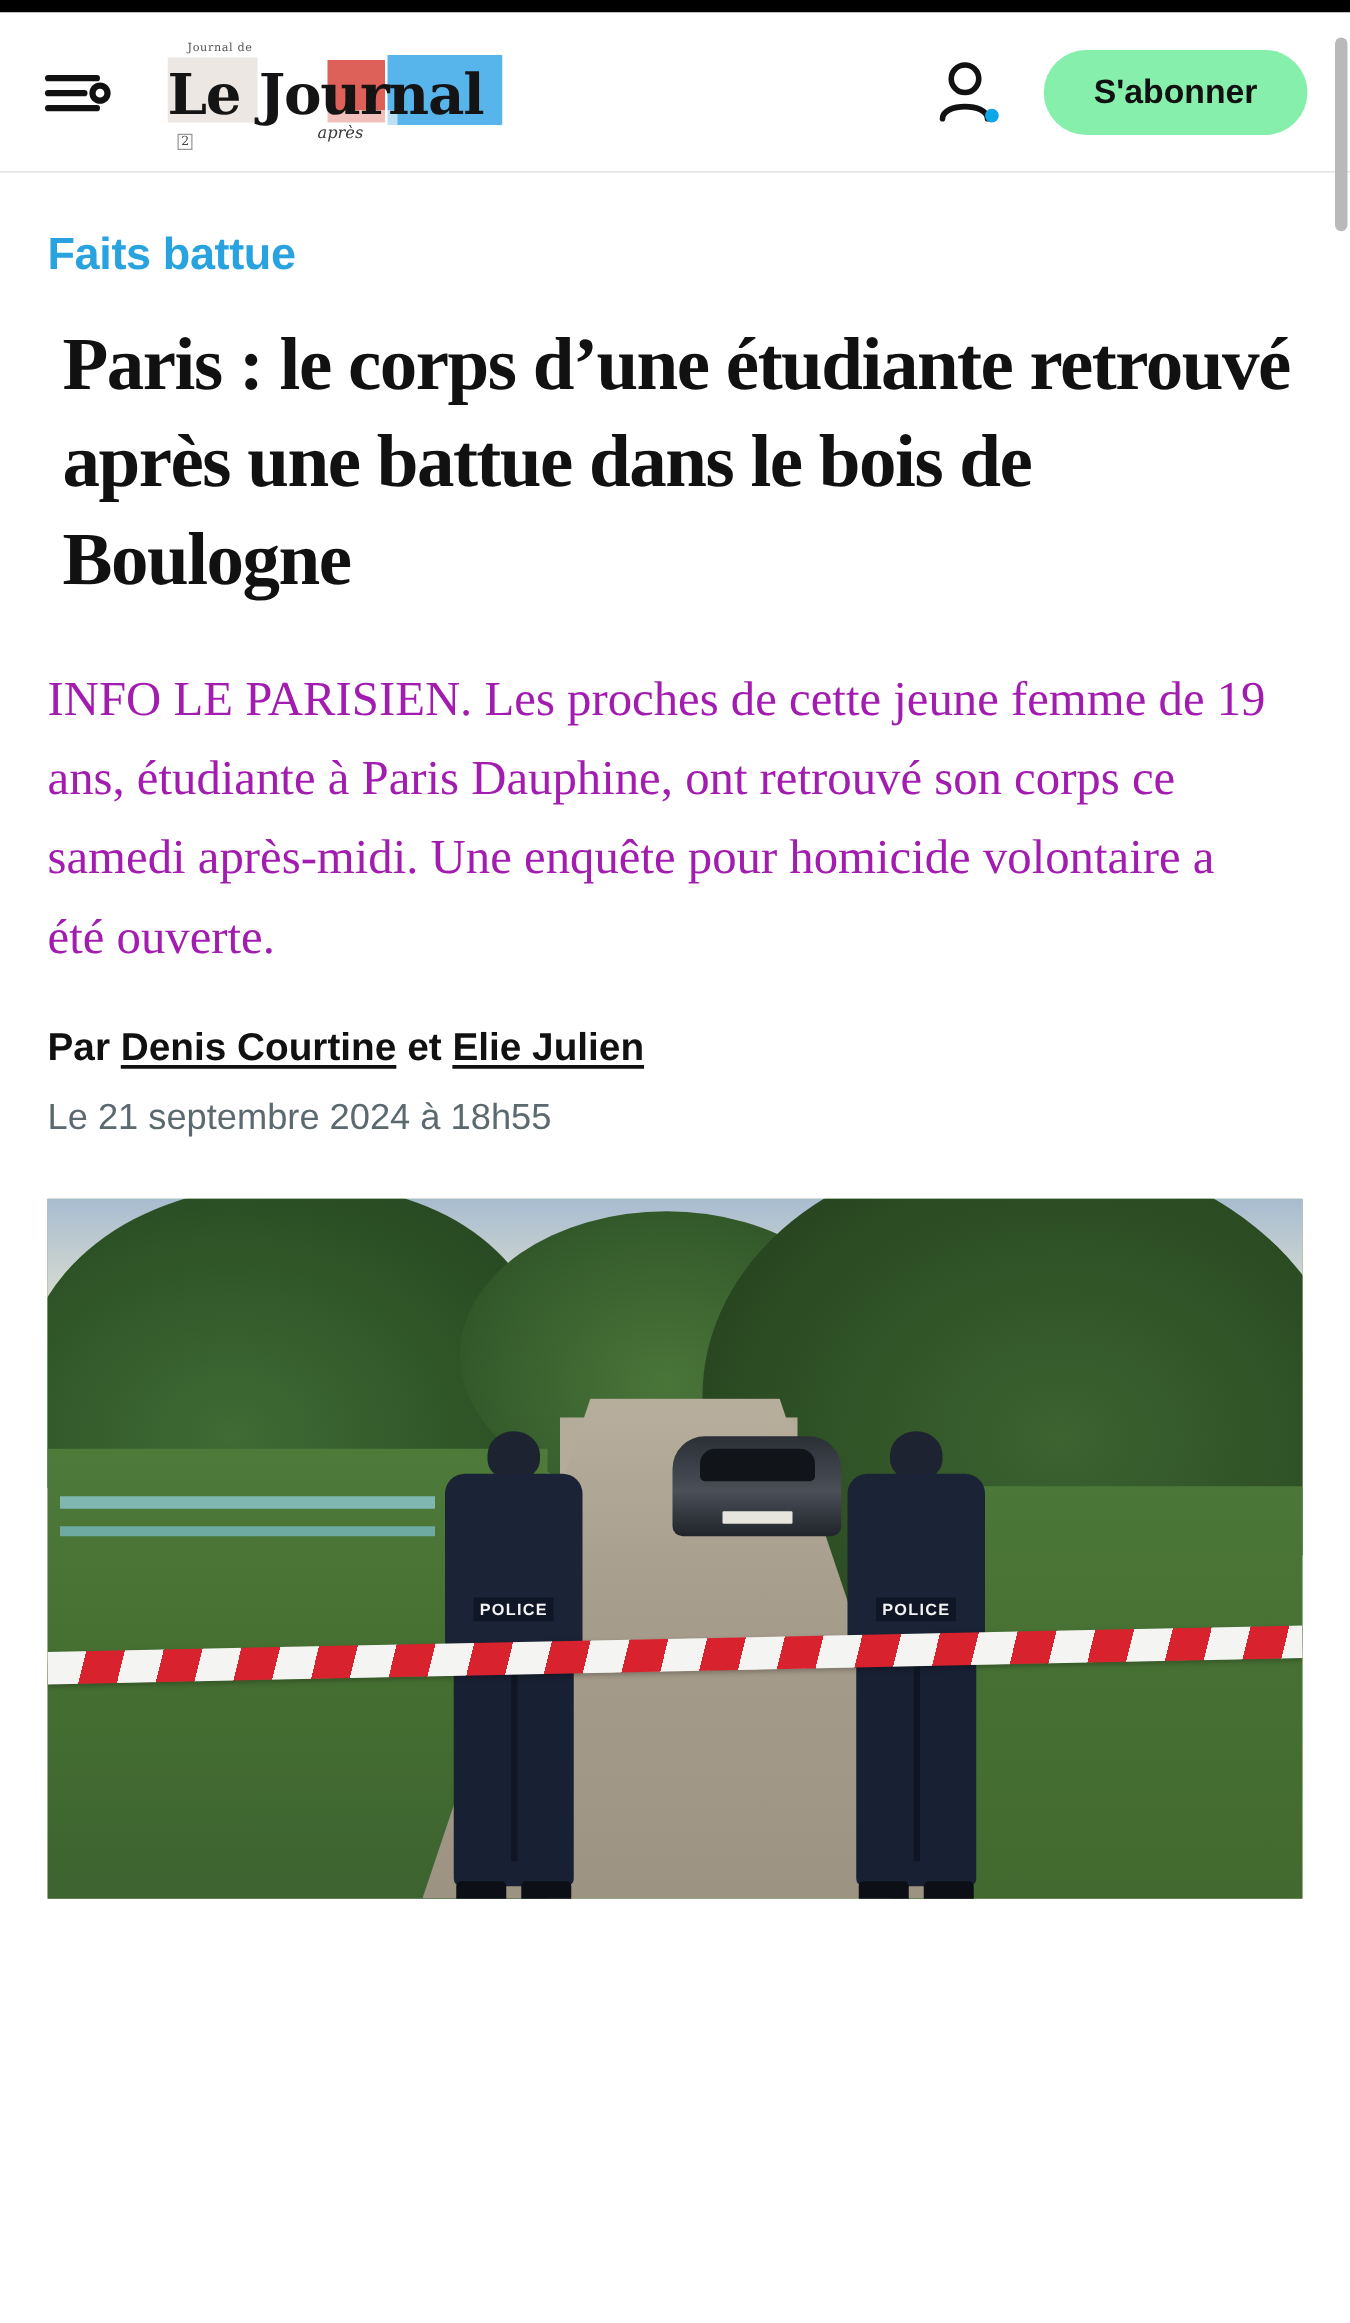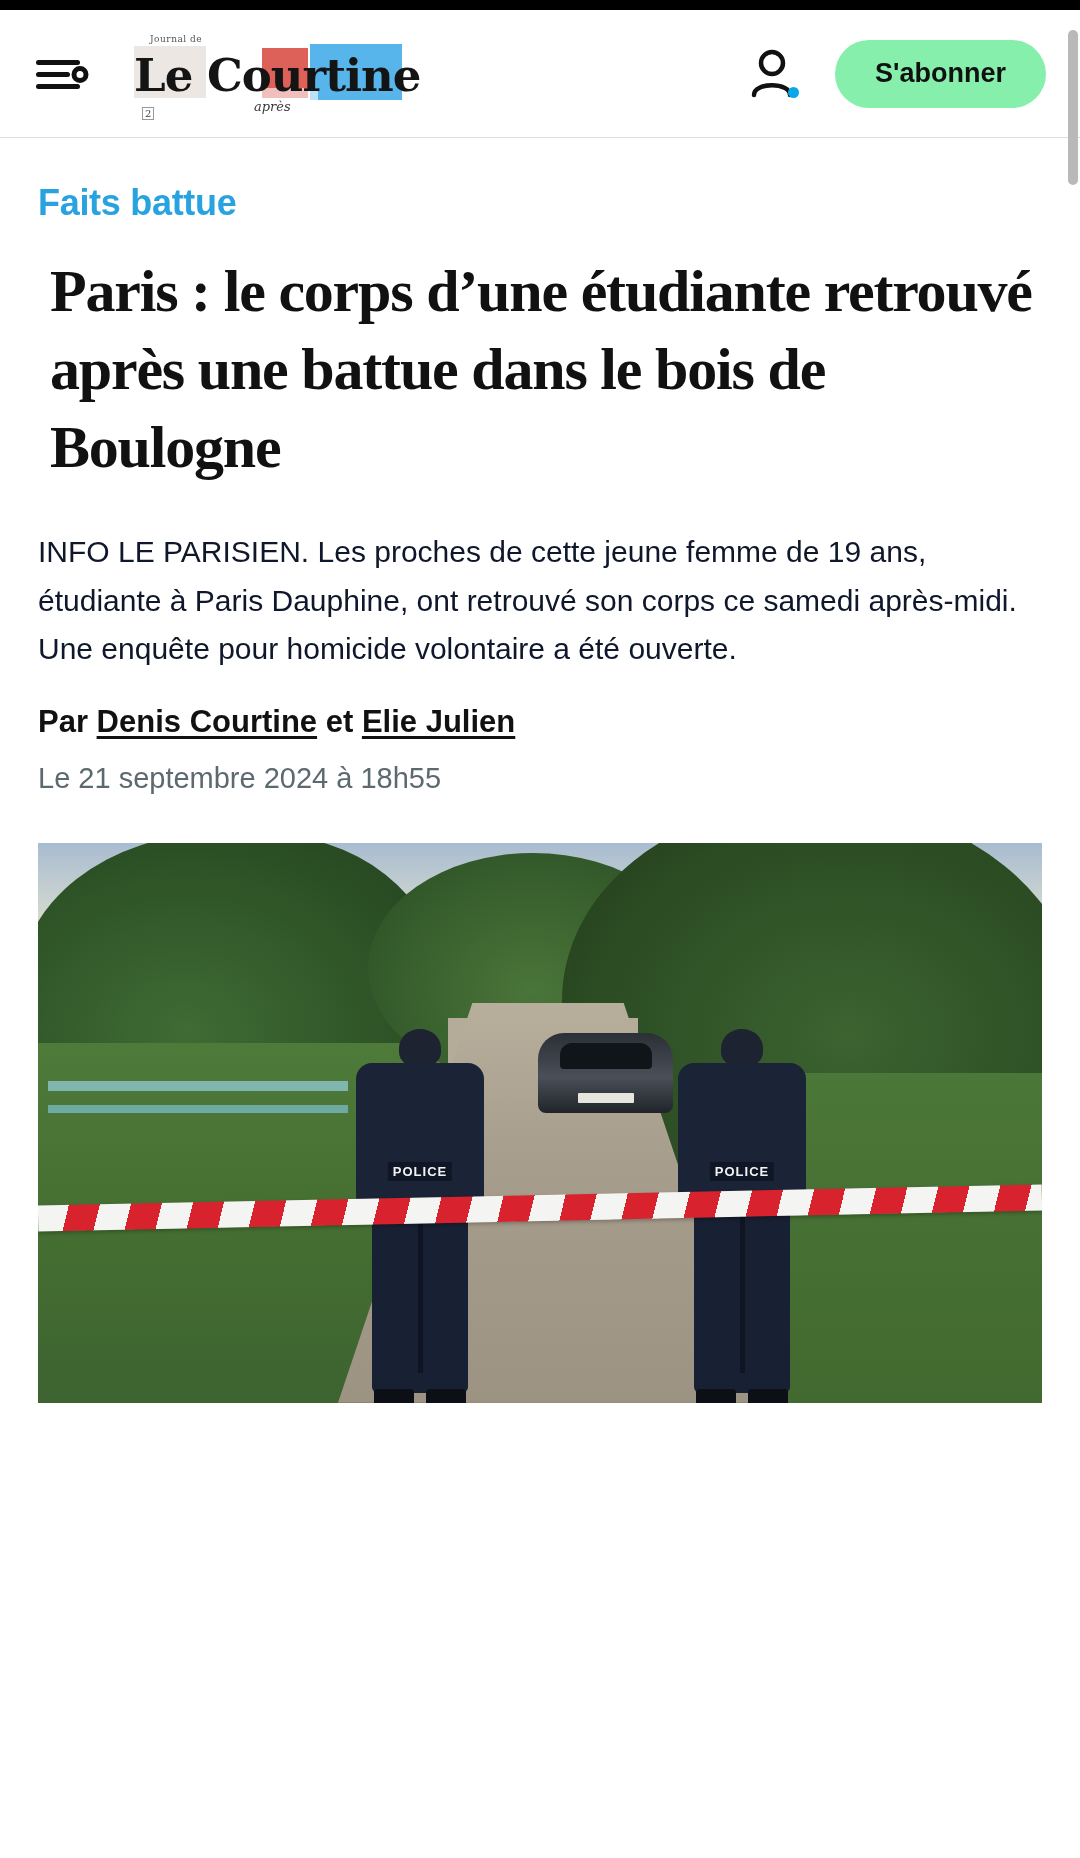--- a/index.html
+++ b/index.html
@@ -157,24 +157,24 @@
     font-family: Liberation Serif, serif;
     font-weight: bold;
     font-size: 60px;
     line-height: 1.3;
     color: #111111;
     letter-spacing: -1.2px;
     margin: 28px 0 0 12px;
     max-width: 1000px;
   }
   .standfirst {
-    font-family: Liberation Sans, sans-serif;
-    font-size: 30px;
+    font-family: Liberation Serif, serif;
+    font-size: 39px;
     line-height: 1.62;
-    color: #0f172a;
+    color: #a21caf;
     margin-top: 42px;
     max-width: 980px;
   }
   .byline {
     font-size: 31px;
     font-weight: bold;
     color: #111111;
     font-family: "Liberation Sans", sans-serif;
   }
   .byline a {
@@ -256,21 +256,21 @@
   }
   .officer {
     position: absolute;
     bottom: 10px;
   }
   .officer .head {
     width: 42px; height: 38px; background: #1d2330; border-radius: 50% 50% 40% 40%;
     margin: 0 auto;
   }
   .officer .torso {
-    width: 128px; height: 140px; background: #1b2436; border-radius: 16px 16px 6px 6px;
+    width: 110px; height: 140px; background: #1b2436; border-radius: 16px 16px 6px 6px;
     margin: -4px auto 0;
     position: relative;
   }
   .officer .legs {
     width: 96px; height: 190px; background: #182033; margin: 0 auto;
     border-radius: 6px;
     position: relative;
   }
   .officer .legs:after {
     content: ""; position: absolute; left: 46px; top: 0; width: 5px; height: 170px;
@@ -357,21 +357,21 @@
   </div>
 
   <div class="logo-wrap">
     <svg class="logo-bg-scribble" viewBox="0 0 268 72" aria-hidden="true">
       <rect x="0" y="8" width="72" height="52" fill="#ece7e2"></rect>
       <rect x="128" y="10" width="46" height="50" fill="#d7443c" opacity="0.85"></rect>
       <rect x="176" y="6" width="92" height="56" fill="#3aa8e8" opacity="0.85"></rect>
       <rect x="118" y="50" width="66" height="12" fill="#ffffff" opacity="0.6"></rect>
     </svg>
     <div class="logo-top">Journal de</div>
-    <div class="logo-text">Le Courtine</div>
+    <div class="logo-text">Le Journal</div>
     <div class="logo-sub">après</div>
     <div class="logo-numbox">2</div>
   </div>
 
   <div class="header-right">
     <div class="account-icon">
       <svg width="56" height="60" viewBox="0 0 56 60" aria-hidden="true">
         <circle cx="27" cy="19" r="11" fill="none" stroke="#111" stroke-width="4.5"></circle>
         <path d="M9 51 C9 38 45 38 45 51" fill="none" stroke="#111" stroke-width="4.5" stroke-linecap="round"></path>
       </svg>

